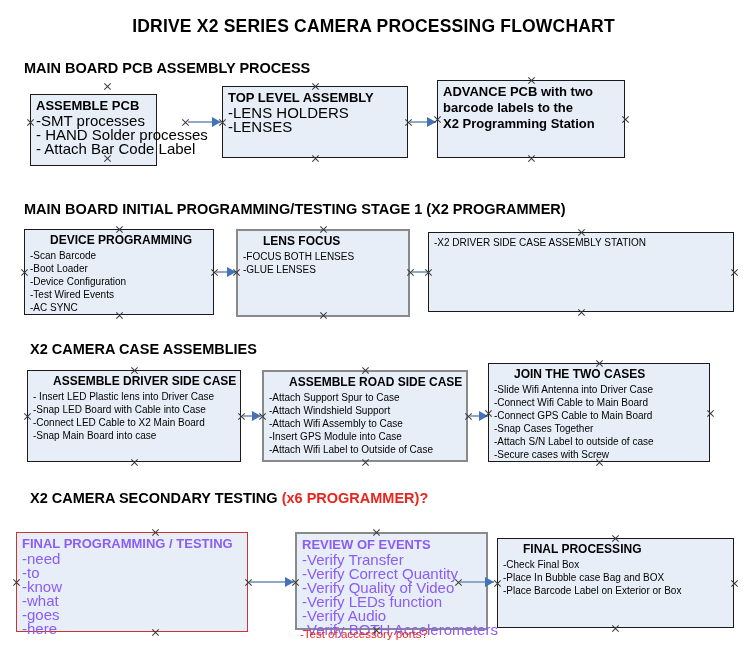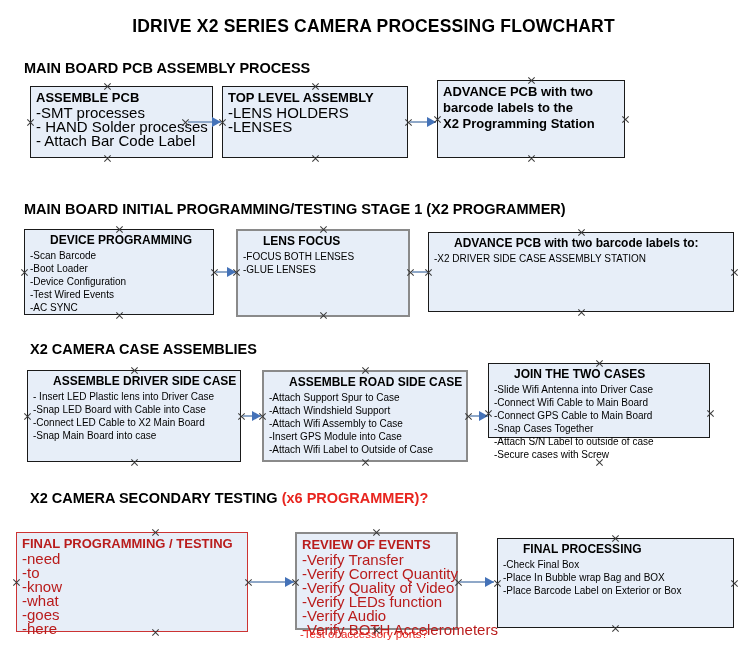--- a/index.html
+++ b/index.html
@@ -41,21 +41,21 @@
   .box.redborder{border:1.5px solid #c33;}
 
   .b-head{
     font-size:13px;font-weight:bold;color:#000;
     line-height:15px;white-space:nowrap;
     margin-bottom:1px;
   }
   .b-line{
     font-size:15px;color:#000;line-height:14px;white-space:nowrap;
   }
-  .b-head.red,.b-line.red{color:#b91c1c;}
+  .b-head.red,.b-line.red{color:#8b5cf6;}
   .b-head.red{font-size:13px;}
   .small .b-line{font-size:10px;line-height:13px;}
   .small .b-head{font-size:12px;padding-left:20px;}
 
   
   .overflow-line{
     position:absolute;
     left:5px;
     font-size:11.5px;line-height:14px;white-space:nowrap;color:#e8251f;
   }
@@ -91,21 +91,21 @@
 <body>
 
 <div class="canvas">
 
   <div class="doc-title">IDRIVE X2  SERIES CAMERA PROCESSING FLOWCHART</div>
 
   <div class="section-title" style="left:24px;top:60px;">
     <span>MAIN BOARD PCB ASSEMBLY PROCESS</span>
   </div>
 
-  <div class="box" style="left:30px;top:86px;width:183px;height:72px;">
+  <div class="box" style="left:30px;top:94px;width:127px;height:72px;">
     <div class="b-head">ASSEMBLE PCB</div>
     <div class="b-line">-SMT processes</div>
     <div class="b-line">- HAND Solder processes</div>
     <div class="b-line">- Attach Bar Code Label</div>
   </div>
   <div class="handle" style="left:107px;top:86px;"></div>
   <div class="handle" style="left:107px;top:158px;"></div>
   <div class="handle" style="left:30px;top:122px;"></div>
   <div class="handle" style="left:185px;top:122px;"></div>
 
@@ -170,21 +170,20 @@
   <div class="handle" style="left:323px;top:315px;"></div>
   <div class="handle" style="left:236px;top:272px;"></div>
   <div class="handle" style="left:410px;top:272px;"></div>
 
   <div class="arrow" style="left:412px;top:267px;width:25px;">
     <div class="shaft"></div>
     <div class="head"></div>
   </div>
 
   <div class="box small" style="left:428px;top:232px;width:306px;height:80px;">
-    <div class="b-head">ADVANCE PCB with two barcode labels to:</div>
     <div class="b-line">-X2 DRIVER  SIDE  CASE  ASSEMBLY STATION</div>
   </div>
   <div class="handle" style="left:581px;top:232px;"></div>
   <div class="handle" style="left:581px;top:312px;"></div>
   <div class="handle" style="left:428px;top:272px;"></div>
   <div class="handle" style="left:734px;top:272px;"></div>
 
   <div class="section-title" style="left:30px;top:341px;">
     <span>X2 CAMERA CASE ASSEMBLIES</span>
   </div>
@@ -217,21 +216,21 @@
   <div class="handle" style="left:365px;top:370px;"></div>
   <div class="handle" style="left:365px;top:462px;"></div>
   <div class="handle" style="left:262px;top:416px;"></div>
   <div class="handle" style="left:468px;top:416px;"></div>
 
   <div class="arrow" style="left:470px;top:411px;width:18px;">
     <div class="shaft"></div>
     <div class="head"></div>
   </div>
 
-  <div class="box small" style="left:488px;top:363px;width:222px;height:75px;">
+  <div class="box small" style="left:488px;top:363px;width:222px;height:99px;">
     <div class="b-head">JOIN THE TWO CASES</div>
     <div class="b-line">-Slide Wifi Antenna into Driver Case</div>
     <div class="b-line">-Connect Wifi Cable to Main Board</div>
     <div class="b-line">-Connect GPS Cable to Main Board</div>
     <div class="b-line">-Snap Cases Together</div>
     <div class="b-line">-Attach S/N Label to outside of case</div>
     <div class="b-line">-Secure cases with Screw</div>
   </div>
   <div class="handle" style="left:599px;top:363px;"></div>
   <div class="handle" style="left:599px;top:462px;"></div>
@@ -254,21 +253,21 @@
   <div class="handle" style="left:155px;top:532px;"></div>
   <div class="handle" style="left:155px;top:632px;"></div>
   <div class="handle" style="left:16px;top:582px;"></div>
   <div class="handle" style="left:248px;top:582px;"></div>
 
   <div class="arrow" style="left:250px;top:577px;width:44px;">
     <div class="shaft"></div>
     <div class="head"></div>
   </div>
 
-  <div class="box grayborder" style="left:295px;top:532px;width:163px;height:98px;">
+  <div class="box grayborder" style="left:295px;top:532px;width:193px;height:98px;">
     <div class="b-head red">REVIEW OF EVENTS</div>
     <div class="b-line red">-Verify Transfer</div>
     <div class="b-line red">-Verify Correct Quantity</div>
     <div class="b-line red">-Verify Quality of Video</div>
     <div class="b-line red">-Verify LEDs function</div>
     <div class="b-line red">-Verify Audio</div>
     <div class="b-line red">-Verify BOTH Accelerometers</div>
   </div>
   <div class="overflow-line" style="left:300px;top:627px;">-Test of accessory ports?</div>
   <div class="handle" style="left:376px;top:532px;"></div>
@@ -277,21 +276,21 @@
   <div class="handle" style="left:458px;top:582px;"></div>
 
   <div class="arrow" style="left:460px;top:577px;width:34px;">
     <div class="shaft"></div>
     <div class="head"></div>
   </div>
 
   <div class="box small" style="left:497px;top:538px;width:237px;height:90px;">
     <div class="b-head">FINAL PROCESSING</div>
     <div class="b-line"> -Check Final Box</div>
-    <div class="b-line">-Place In Bubble wrap Bag and BOX</div>
+    <div class="b-line">-Place In Bubble case Bag and BOX</div>
     <div class="b-line">-Place Barcode Label on Exterior or Box</div>
   </div>
   <div class="handle" style="left:615px;top:538px;"></div>
   <div class="handle" style="left:615px;top:628px;"></div>
   <div class="handle" style="left:497px;top:583px;"></div>
   <div class="handle" style="left:734px;top:583px;"></div>
 
 </div>
 
 </body></html>

